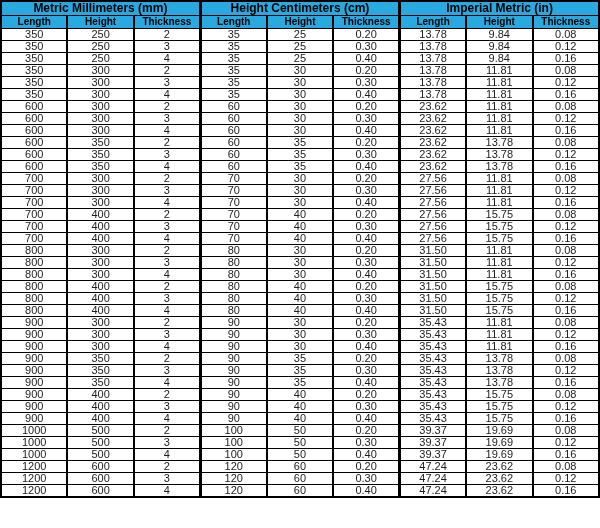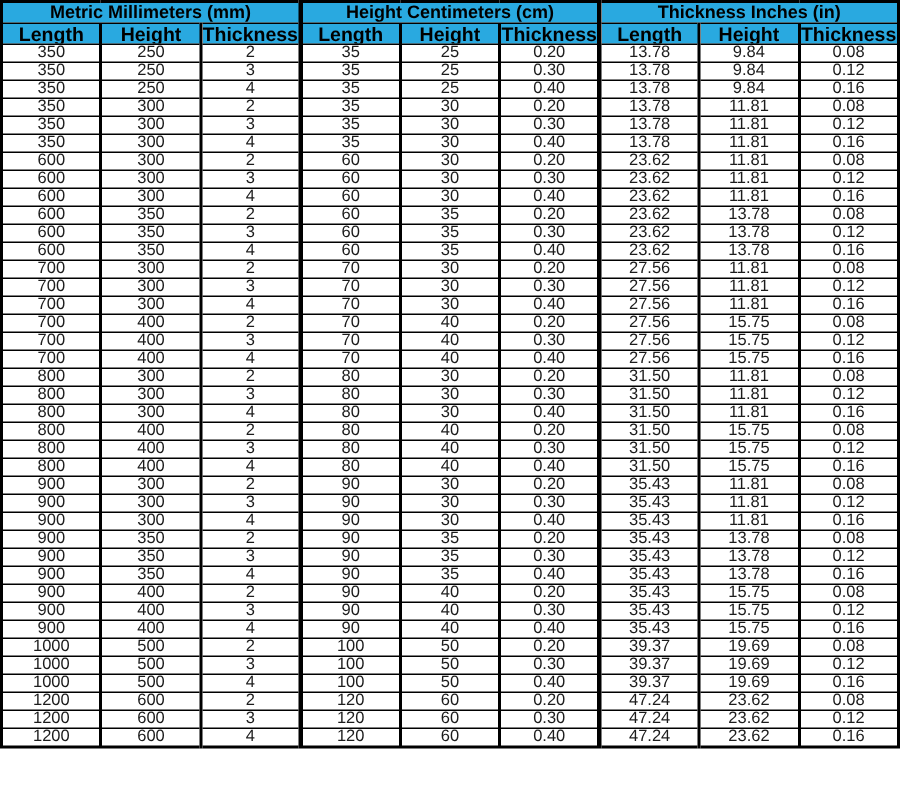--- a/index.html
+++ b/index.html
@@ -24,36 +24,36 @@
     padding:0;overflow:hidden;white-space:nowrap;
     line-height:1;
   }
   .grp-sep{border-left-width:3px !important;}
   thead th{
     background:var(--header-bg);
     color:var(--header-text);
     font-weight:bold;
   }
   thead tr.groups th{height:14px;font-size:12px;}
-  thead tr.cols th{height:13px;font-size:13px;}
+  thead tr.cols th{height:13px;font-size:10px;}
   tbody td{
     background:var(--row-bg);
     color:var(--cell-text);
     font-size:11px;
   }
 </style>
 </head>
 <body>
 
 <table>
   <thead>
     <tr class="groups">
         <th colspan="3">Metric Millimeters (mm)</th>
         <th colspan="3" class="grp-sep">Height Centimeters (cm)</th>
-        <th colspan="3" class="grp-sep">Thickness Inches (in)</th>
+        <th colspan="3" class="grp-sep">Imperial Metric (in)</th>
       </tr>
     <tr class="cols">
         <th>Length</th>
         <th>Height</th>
         <th>Thickness</th>
         <th class="grp-sep">Length</th>
         <th>Height</th>
         <th>Thickness</th>
         <th class="grp-sep">Length</th>
         <th>Height</th>

